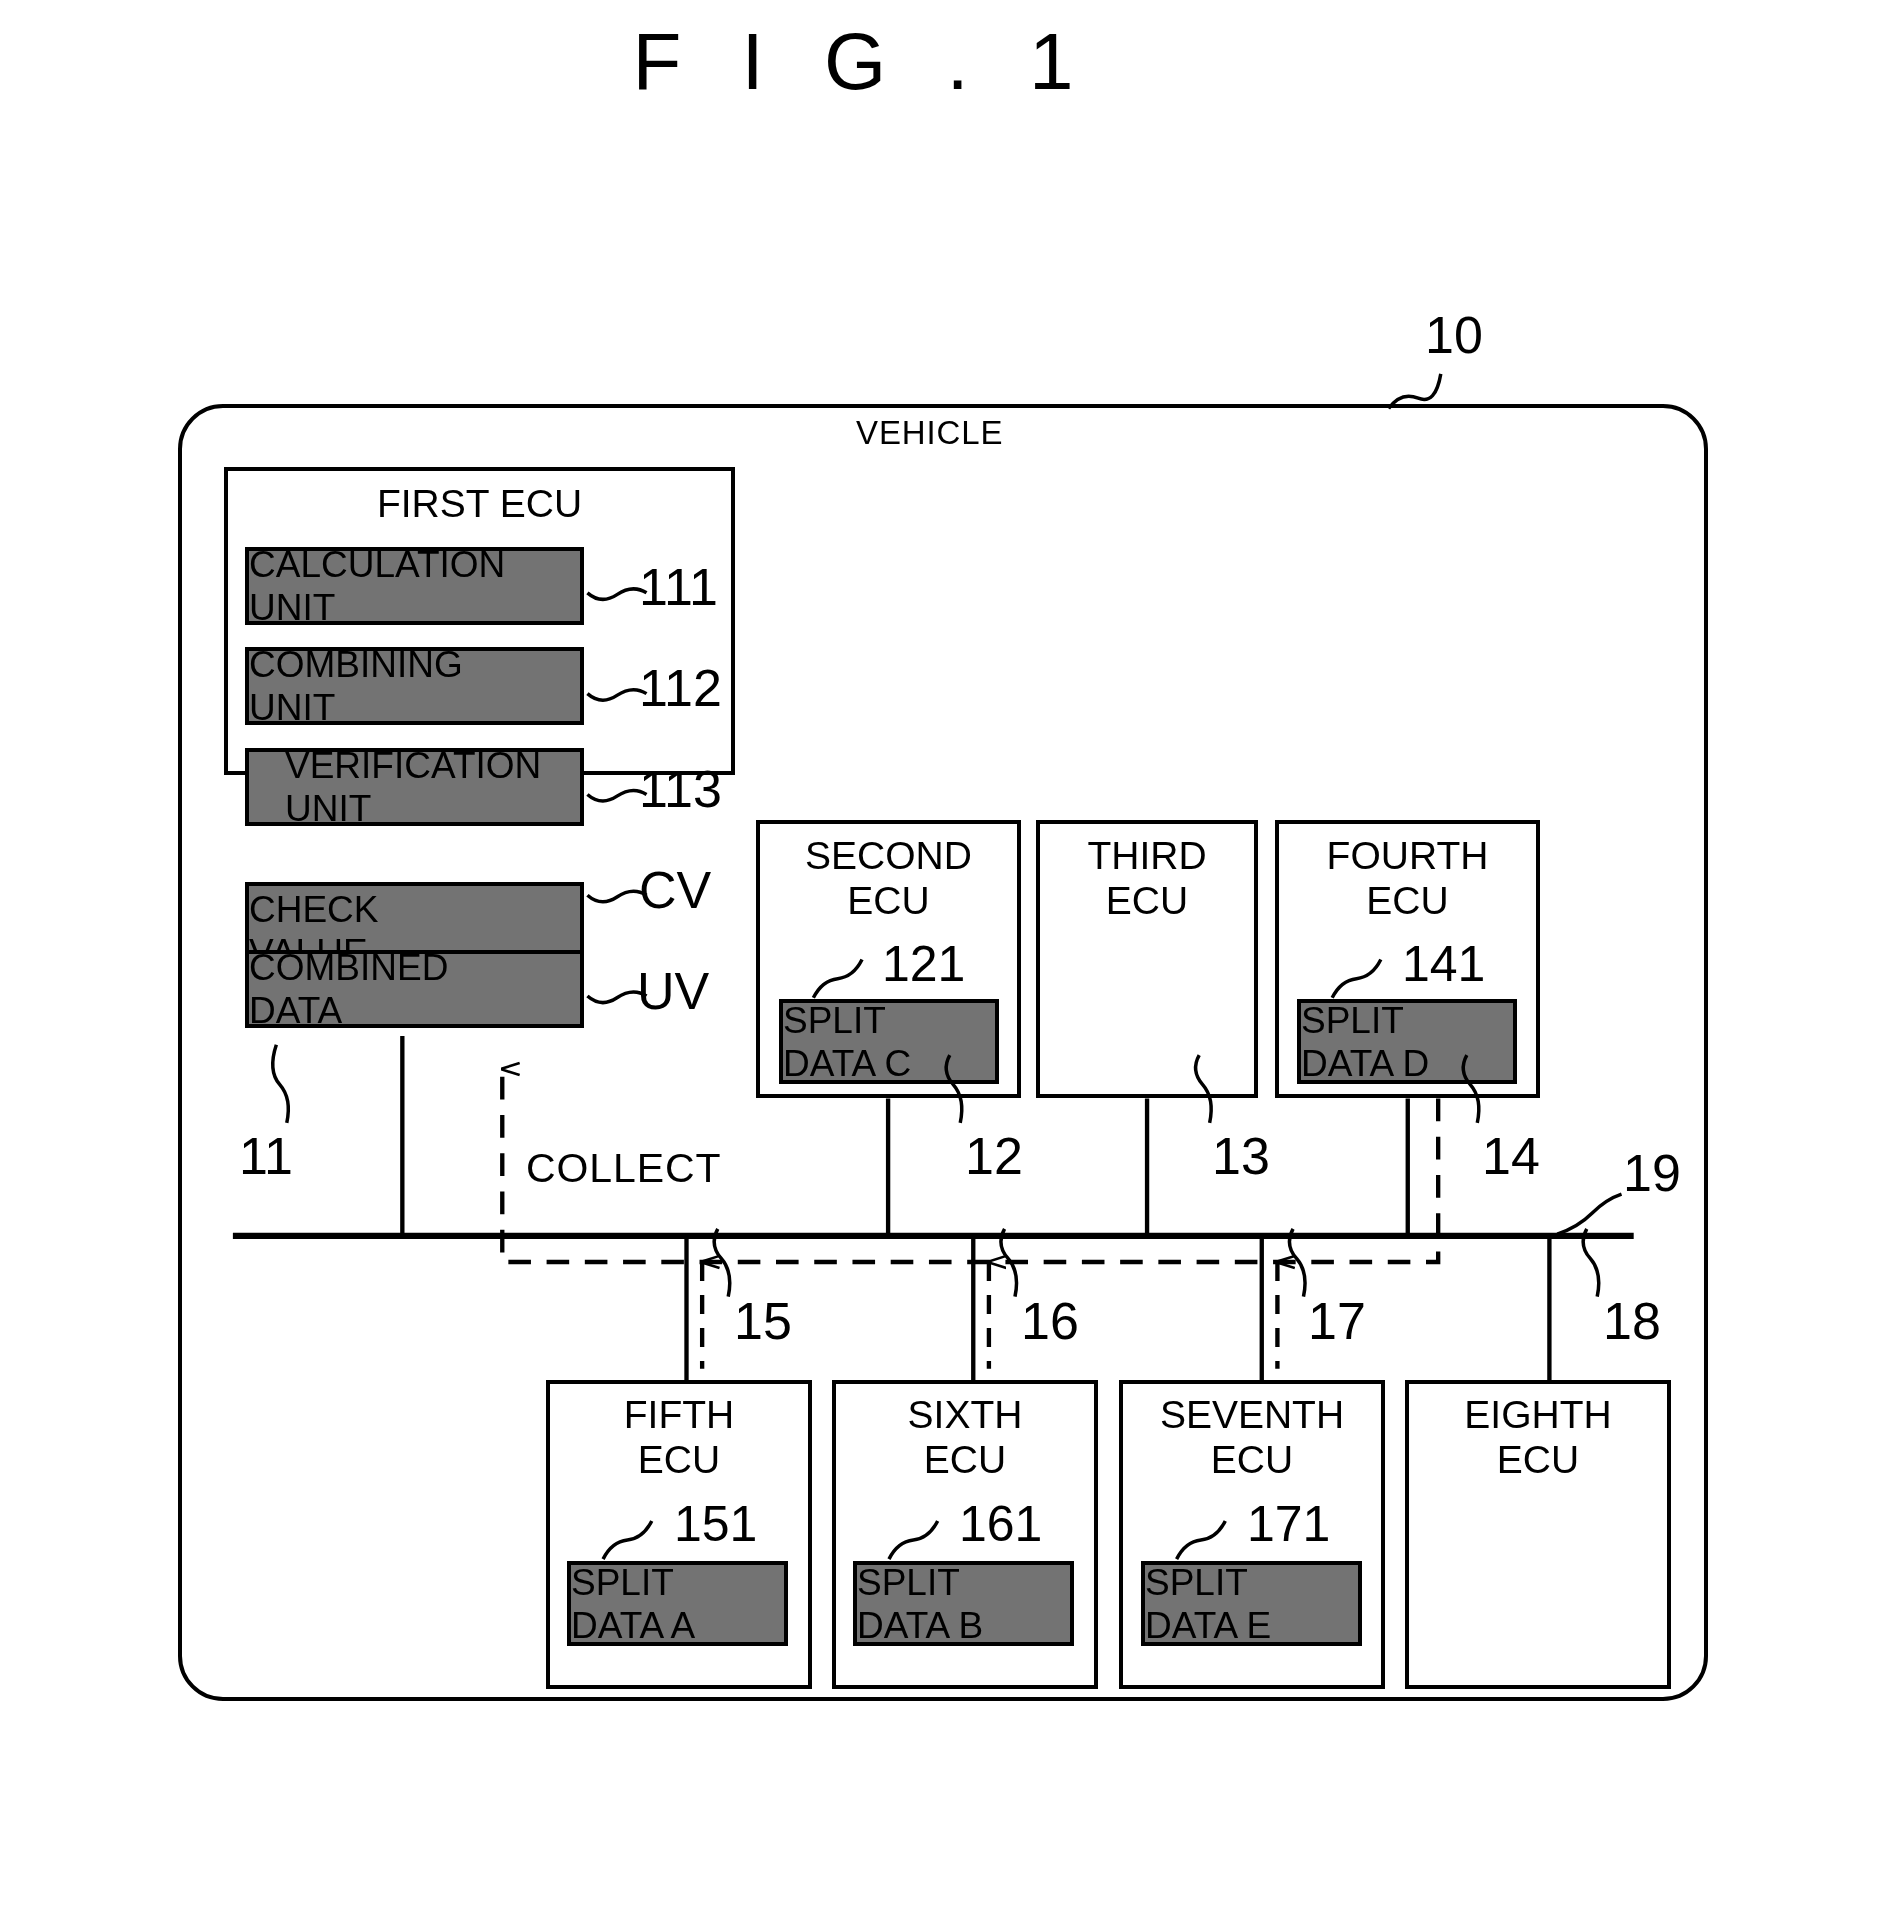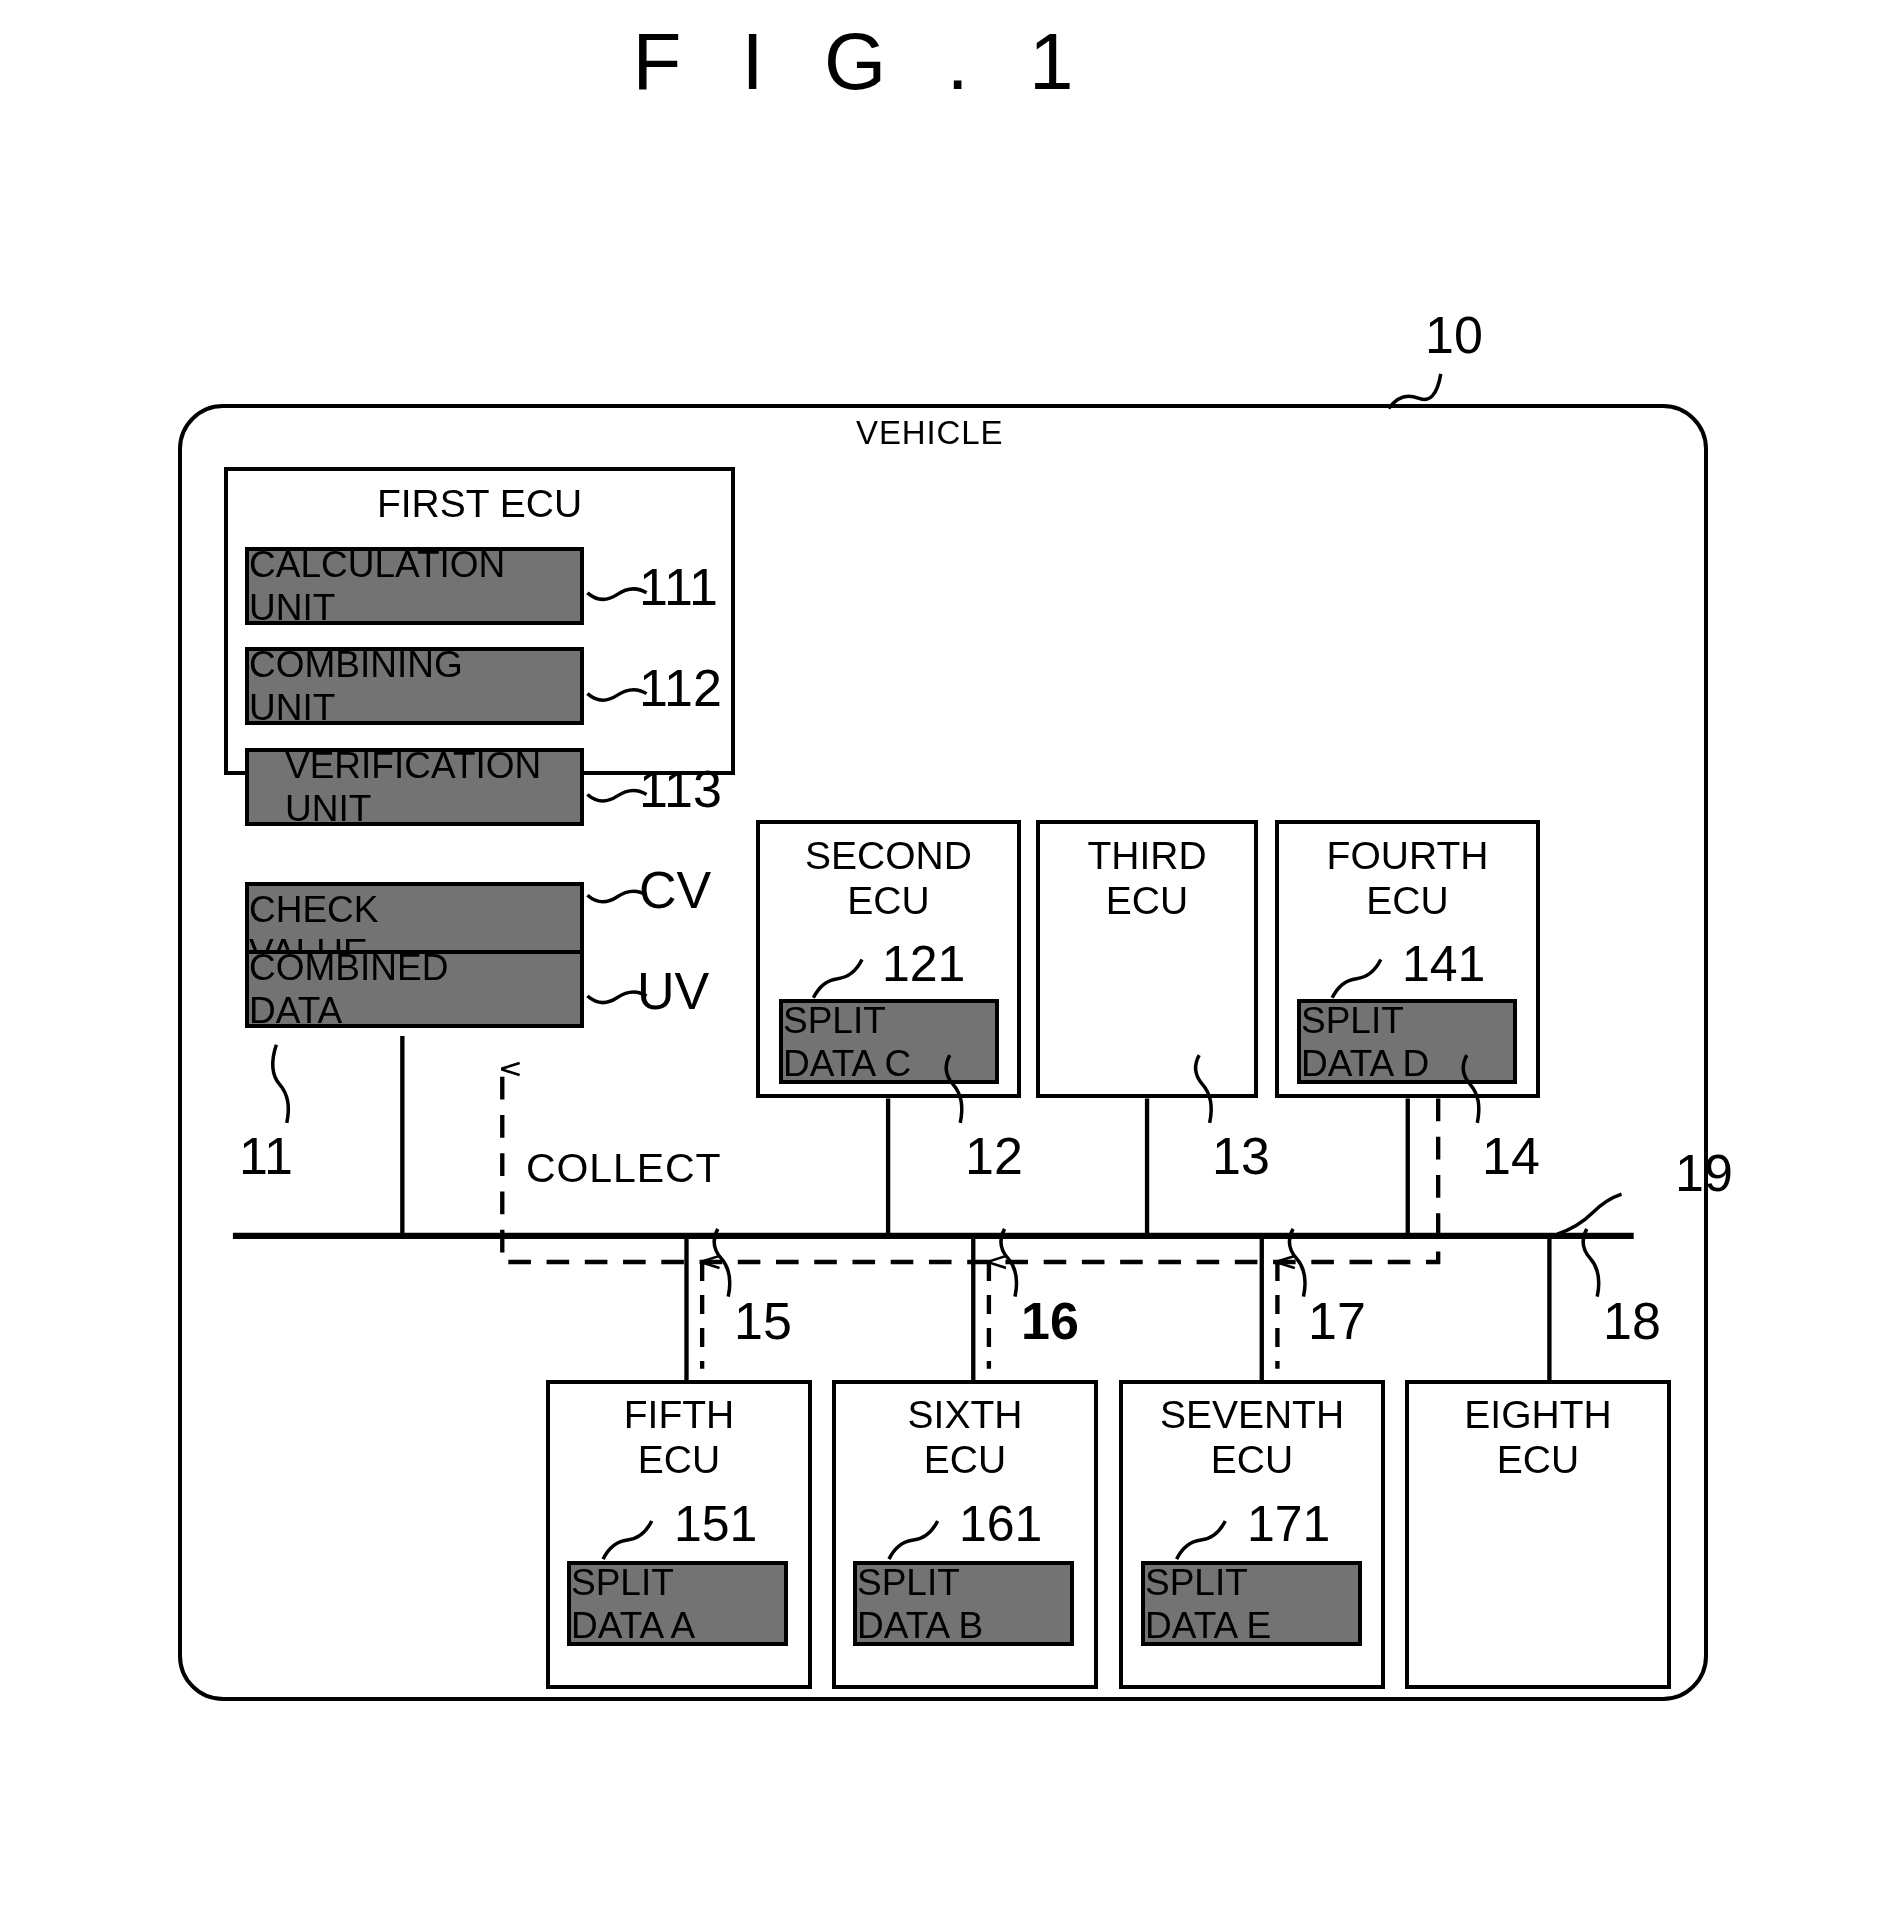--- a/index.html
+++ b/index.html
@@ -98,25 +98,25 @@
 <div class="box" style="left:1275px;top:820px;width:265px;height:278px;"></div>
 <div class="box-title" style="left:1275px;top:833px;width:265px;">FOURTH</div>
 <div class="box-title" style="left:1275px;top:878px;width:265px;">ECU</div>
 <div class="ref-small" style="left:1402px;top:939px;">141</div>
 <div class="inner-box" style="left:1297px;top:999px;width:220px;height:85px;flex-direction:column;">
   <span>SPLIT</span>
   <span>DATA D</span>
 </div>
 <div class="ref" style="left:1482px;top:1130px;">14</div>
 
-<div class="ref" style="left:1675px;top:1147px;">19</div>
+<div class="ref" style="left:1623px;top:1147px;">19</div>
 <div class="collect-label" style="left:526px;top:1145px;">COLLECT</div>
 
 <div class="ref" style="left:734px;top:1295px;">15</div>
-<div class="ref" style="left:1021px;top:1295px;font-weight:bold;">16</div>
+<div class="ref" style="left:1021px;top:1295px;">16</div>
 <div class="ref" style="left:1308px;top:1295px;">17</div>
 <div class="ref" style="left:1603px;top:1295px;">18</div>
 
 <div class="box" style="left:546px;top:1380px;width:266px;height:309px;"></div>
 <div class="box-title" style="left:546px;top:1392px;width:266px;">FIFTH</div>
 <div class="box-title" style="left:546px;top:1437px;width:266px;">ECU</div>
 <div class="ref-small" style="left:674px;top:1499px;">151</div>
 <div class="inner-box" style="left:567px;top:1561px;width:221px;height:85px;flex-direction:column;">
   <span>SPLIT</span>
   <span>DATA A</span>

